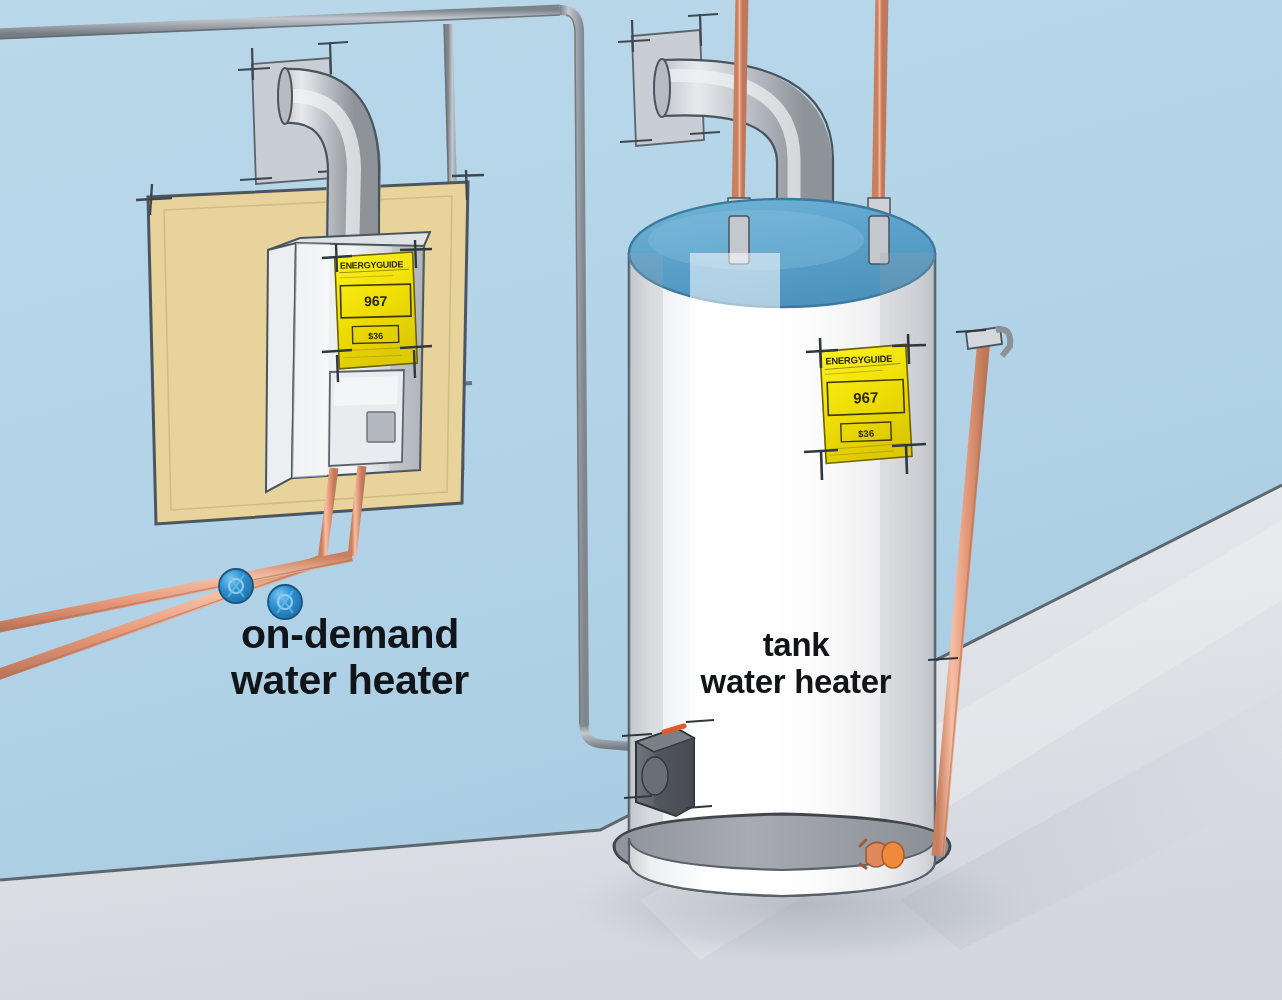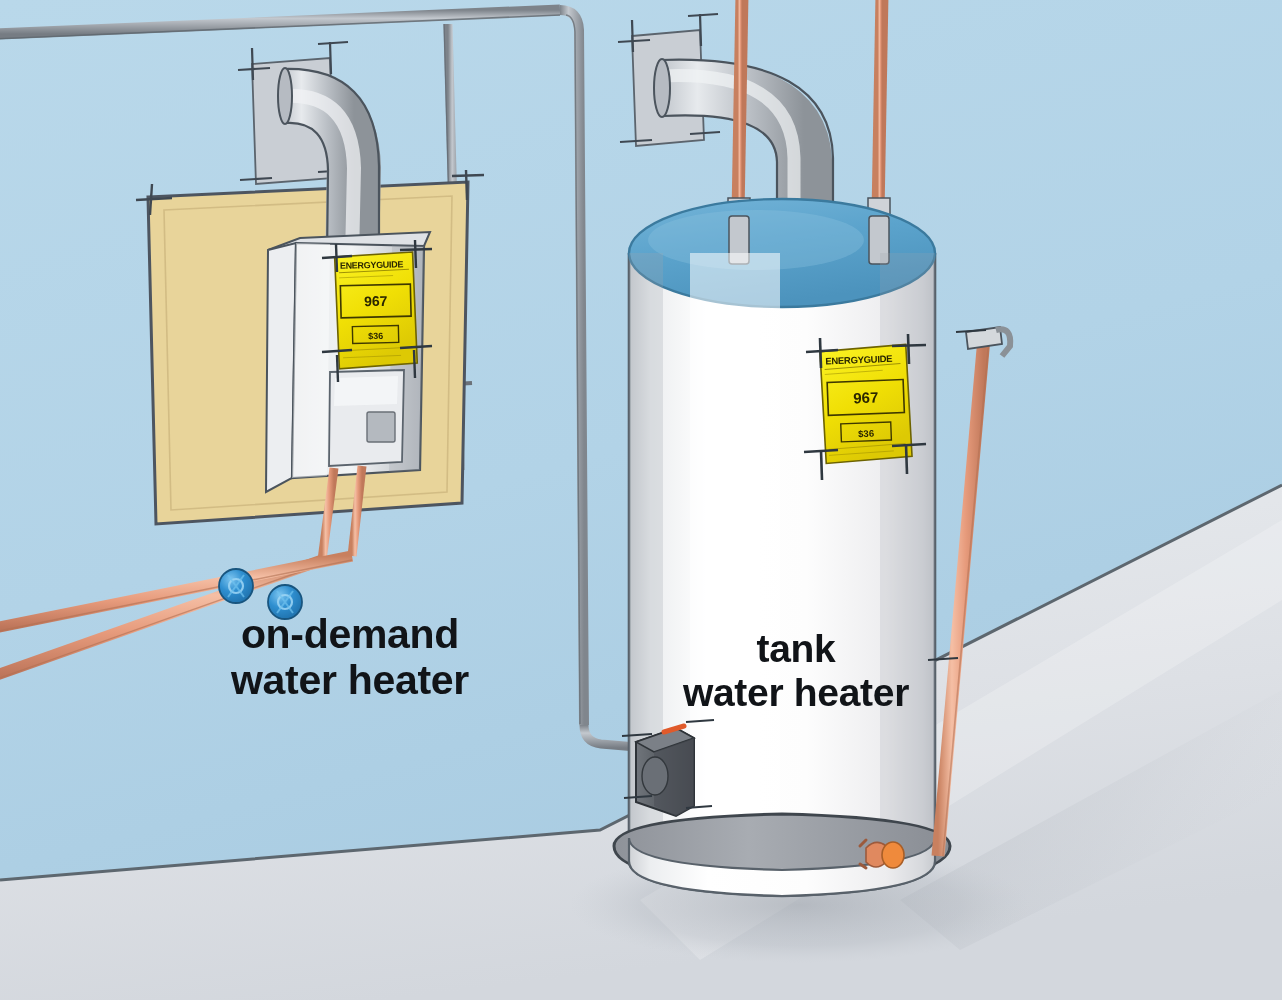--- a/index.html
+++ b/index.html
@@ -38,21 +38,21 @@
   #caption-ondemand {
     left: 174px;
     top: 612px;
     width: 352px;
     font-size: 41px;
   }
   #caption-tank {
     left: 620px;
     top: 627px;
     width: 352px;
-    font-size: 39px;
+    font-size: 33px;
   }
 </style>
 </head>
 <body>
 
 <div id="stage">
 
   <svg id="scene" viewBox="0 0 1282 1000" preserveAspectRatio="none">
     <defs>
 

